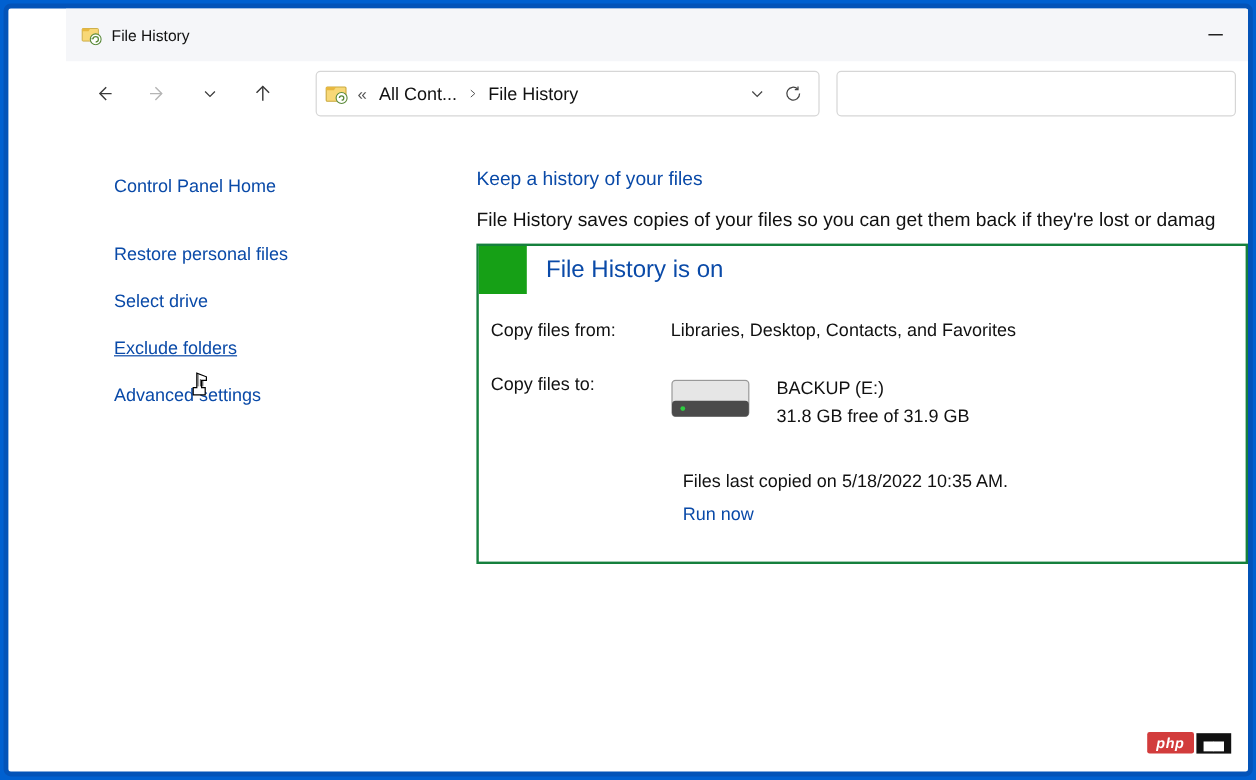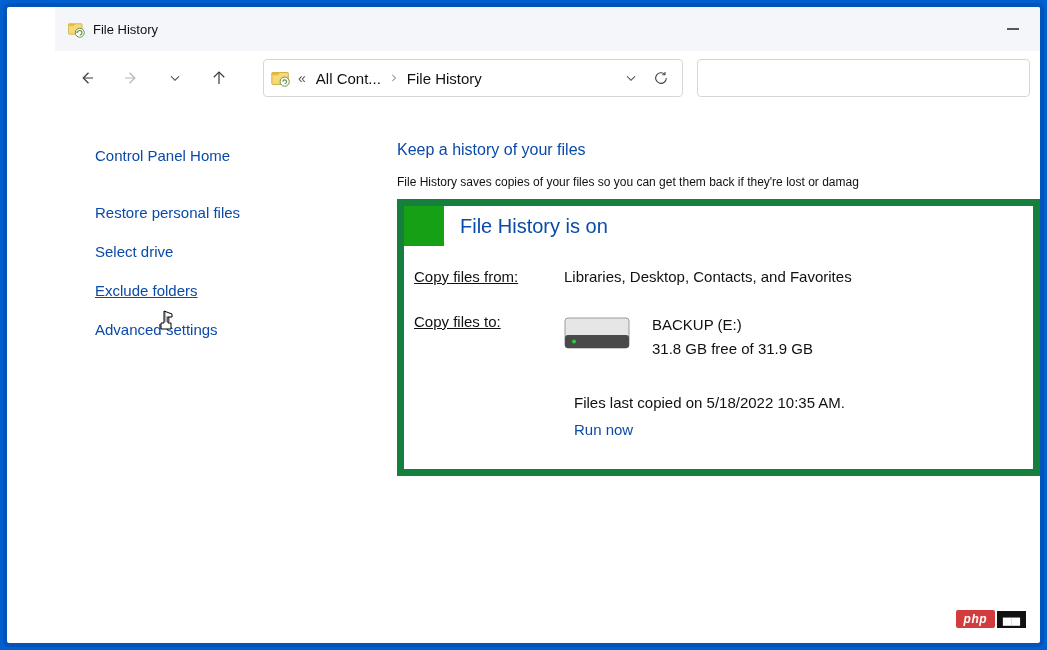--- a/index.html
+++ b/index.html
@@ -26,28 +26,28 @@
   .addrbar .dd { width: 30px; display: flex; align-items: center; justify-content: center; color: #444; }
   .addrbar .ref { width: 30px; display: flex; align-items: center; justify-content: center; color: #444; }
   .searchbox { flex: 1; height: 38px; border: 1px solid #d6d6d6; border-radius: 4px; margin-left: 10px; }
   .content { display: flex; height: calc(100% - 44px - 54px); gap: 12px; }
   .side { width: 330px; padding: 40px 0 0 40px; }
   .side a { display: block; font-size: 15px; color: #0a4aa8; text-decoration: none; margin-bottom: 18px; line-height: 1.4; }
   .side a.home { margin-bottom: 36px; }
   .side a.hover { text-decoration: underline; }
   .main { flex: 1; padding: 36px 0 0 0; }
   .main h1 { font-size: 16px; font-weight: 400; color: #0a4aa8; margin-bottom: 16px; }
-  .main .desc { font-size: 12px; color: #111; margin-bottom: 10px; }
-  .panel { border: 7px solid #15803d; }
+  .main .desc { font-size: 16px; color: #111; margin-bottom: 10px; }
+  .panel { border: 2px solid #15803d; }
   .panel-head { height: 40px; display: flex; align-items: center; }
   .panel-head .sq { width: 40px; height: 40px; background: #16a016; }
   .panel-head .lbl { font-size: 20px; font-weight: 400; color: #0a4aa8; padding-left: 16px; }
   .panel-body { padding: 22px 10px 26px 10px; font-size: 15px; color: #111; }
   .row { display: flex; margin-bottom: 28px; }
-  .row .k { width: 150px; text-decoration: underline; }
+  .row .k { width: 150px; }
   .row .v { flex: 1; }
   .drive { display: flex; gap: 22px; align-items: flex-start; }
   .drive-icon { width: 66px; height: 34px; margin-top: 4px; }
   .drive-text { line-height: 1.6; }
   .foot { margin-top: 16px; padding-left: 160px; line-height: 1.8; }
   .foot a { color: #0a4aa8; text-decoration: none; font-size: 15px; }
   .cursor { position: absolute; left: 151px; top: 302px; pointer-events: none; }
   .cursor svg { width: 20px; height: 24px; }
   .badge { position: absolute; right: 14px; bottom: 14px; display: flex; align-items: center; height: 20px; }
   .badge .php { background: #d23c3c; color: #fff; font-weight: 700; font-size: 12px; font-style: italic; padding: 2px 8px; border-radius: 2px; letter-spacing: 0.5px; }

